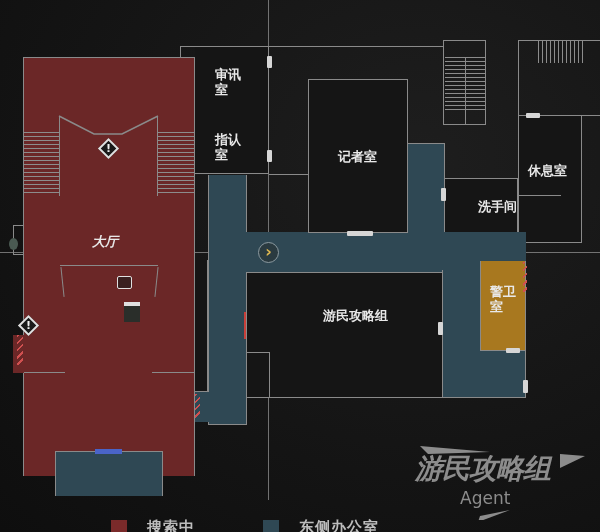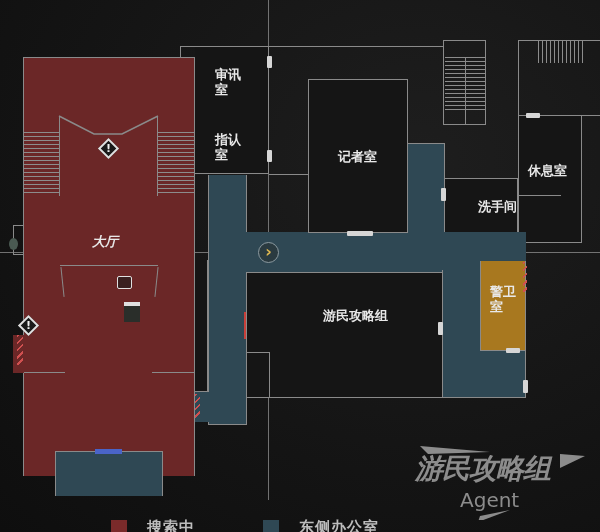--- a/index.html
+++ b/index.html
@@ -30,21 +30,21 @@
       position: absolute; width: 15px; height: 15px; transform: rotate(45deg);
       border: 2px solid #e0e0e0; background: #1a1a1a; box-sizing: border-box;
     }
     .warn span { position: absolute; left: 0; top: 0; width: 100%; height: 100%; transform: rotate(-45deg);
       color: #f0f0f0; font-size: 11px; font-weight: bold; text-align: center; line-height: 11px; }
     .legend { position: absolute; top: 518px; display: flex; align-items: center; gap: 20px; justify-content: flex-end; }
     .legend .sw { width: 16px; height: 16px; }
     .legend .txt { color: #bdbdbd; font-size: 15px; font-weight: bold; letter-spacing: 1px; }
     .wm { position: absolute; left: 405px; top: 440px; width: 190px; height: 80px; }
     .wm .title { position: absolute; left: 10px; top: 10px; color: #8c8c8c; font-size: 28px; font-weight: bold; letter-spacing: -1px; font-style: italic; }
-    .wm .sub { position: absolute; left: 55px; top: 48px; color: #8c8c8c; font-size: 20px; }
+    .wm .sub { position: absolute; left: 55px; top: 48px; color: #8c8c8c; font-size: 17px; }
   </style>
 </head>
 <body>
 
 <div class="map">
 
   <div class="hairline" style="left:0;top:252px;width:600px;height:1px;"></div>
   <div class="hairline" style="left:268px;top:0;width:1px;height:500px;"></div>
 
   <div class="abs red wall" style="left:23px;top:57px;width:172px;height:120px;"></div>

